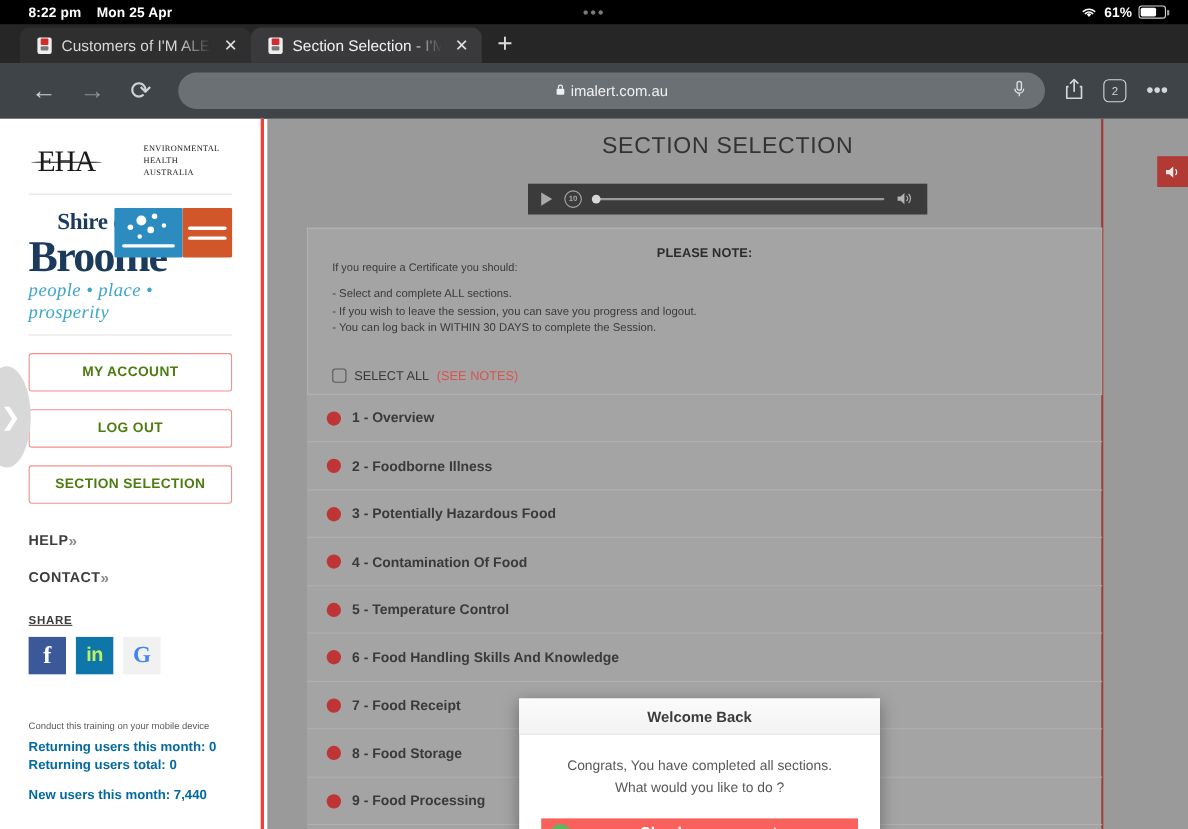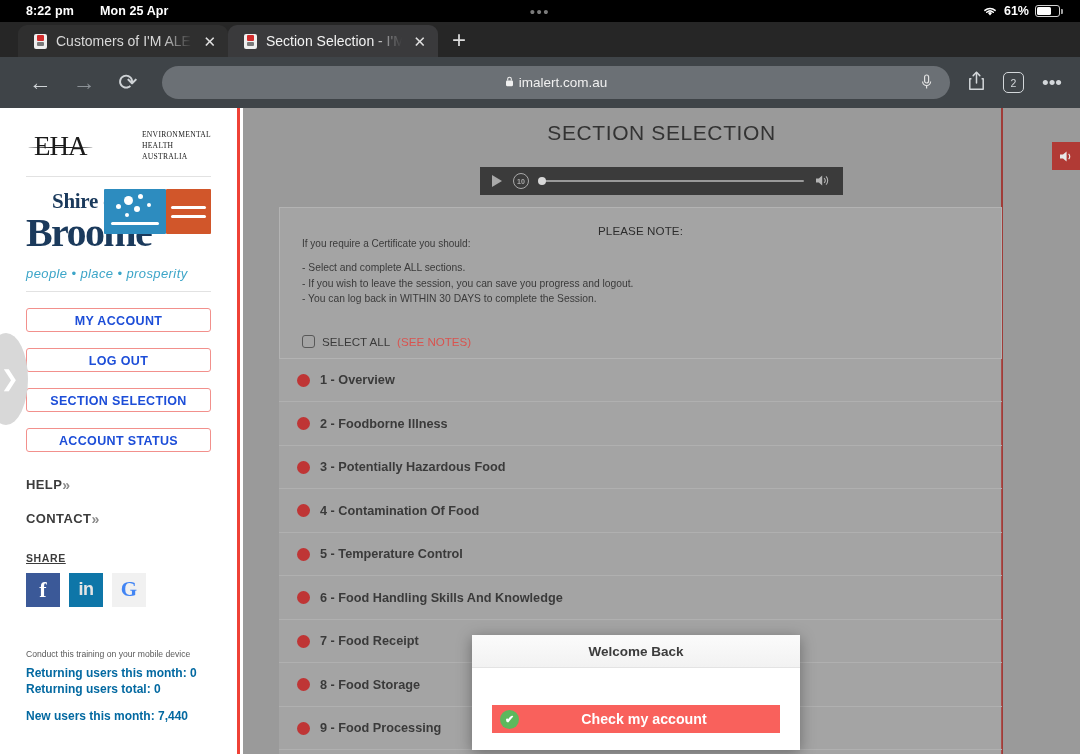--- a/index.html
+++ b/index.html
@@ -10,21 +10,21 @@
     background: #000;
   }
   #root { position: relative; width: 1080px; height: 754px; overflow: hidden; }
 
   
   .statusbar {
     position: absolute; top: 0; left: 0; width: 1080px; height: 22px;
     background: #000; color: #fff;
     display: flex; align-items: center;
   }
-  .sb-left { display: flex; gap: 26px; padding-left: 26px; font-size: 12.5px; font-weight: 600; letter-spacing: .1px; }
+  .sb-left { display: flex; gap: 14px; padding-left: 26px; font-size: 12.5px; font-weight: 600; letter-spacing: .1px; }
   .sb-dots {
     position: absolute; left: 50%; transform: translateX(-50%);
     color: #7a7a7a; font-size: 15px; letter-spacing: 1.5px; line-height: 1;
   }
   .sb-right {
     position: absolute; right: 20px; display: flex; align-items: center; gap: 6px;
     font-size: 12.5px; font-weight: 600;
   }
   .wifi-icon { display: inline-block; width: 16px; height: 12px; position: relative; }
   .batt {
@@ -94,21 +94,21 @@
 
   
   .page { position: absolute; top: 108px; left: 0; width: 1080px; height: 646px; background: #ffffff; }
 
   
   .sidebar {
     position: absolute; left: 0; top: 0; width: 240px; height: 646px;
     background: #fff; border-right: 3px solid #ef4136;
     padding: 8px 26px 0 26px; overflow: hidden;
   }
-  .logo-eha { display: flex; align-items: center; gap: 10px; padding: 14px 0 10px 8px; justify-content: space-between; }
+  .logo-eha { display: flex; align-items: center; gap: 10px; padding: 14px 0 10px 8px; }
   .eha-mark { font-family: "Liberation Serif", serif; font-size: 27px; letter-spacing: -1px; color: #1a1a1a; position: relative; }
   .eha-mark::after {
     content: ""; position: absolute; left: -6px; right: -6px; top: 52%;
     height: 1.4px; background: #1a1a1a; border-radius: 50%;
   }
   .eha-text { font-family: "Liberation Serif", serif; font-size: 7.6px; line-height: 1.42; color: #1a1a1a; letter-spacing: .3px; margin-left: 34px; }
   .divider { height: 1px; background: #e2e2e2; margin: 4px 0 10px; }
 
   .broome { position: relative; padding: 2px 0 6px; }
   .broome-badge {
@@ -116,40 +116,40 @@
     display: flex;
   }
   .bb-left { width: 62px; background: #2d8cbf; position: relative; border-radius: 1px; }
   .bb-right { width: 45px; background: #d1562a; position: relative; border-radius: 1px; }
   .dot { position: absolute; background: #fff; border-radius: 50%; }
   .wave {
     position: absolute; height: 3px; background: #fff; border-radius: 2px;
   }
   .broome-shire { font-family: "Liberation Serif", serif; font-size: 21px; color: #1b3a5c; font-weight: 700; padding-left: 26px; letter-spacing: -.3px; }
   .broome-big { font-family: "Liberation Serif", serif; font-size: 40px; color: #1b3a5c; font-weight: 700; line-height: .94; letter-spacing: -1.6px; }
-  .broome-tag { font-family: Liberation Sans, sans-serif; font-style: italic; font-size: 13px; color: #3ca5c8; letter-spacing: .4px; margin-top: 14px; }
+  .broome-tag { font-family: Liberation Serif, serif; font-style: italic; font-size: 17px; color: #3ca5c8; letter-spacing: .4px; margin-top: 2px; }
 
   .menu-btn {
-    display: block; width: 100%; height: 24px; line-height: 25px;
+    display: block; width: 100%; height: 35px; line-height: 25px;
     border: 1.4px solid #f2908c; border-radius: 3px; background: #fff;
-    color: #1d4ed8; font-size: 12.5px; font-weight: 700; text-align: center;
+    color: #4d7c0f; font-size: 12.5px; font-weight: 700; text-align: center;
     letter-spacing: .35px; margin-bottom: 16px;
   }
   .menu-row {
     display: flex; align-items: center; justify-content: flex-start;
     font-size: 13px; font-weight: 700; color: #3c3c3c; letter-spacing: .4px;
     padding: 9px 0;
   }
   .menu-row .chev { color: #8a8a8a; font-size: 14px; }
 
   .share-label { font-size: 10.5px; font-weight: 700; color: #3c3c3c; letter-spacing: .6px; margin-top: 16px; text-decoration: underline; }
   .share-row { display: flex; gap: 9px; margin-top: 9px; }
   .sq { width: 34px; height: 34px; display: flex; align-items: center; justify-content: center; font-weight: 700; }
   .sq.fb { background: #3b5998; color: #fff; font-family: "Liberation Serif", serif; font-size: 22px; }
-  .sq.li { background: #0e76a8; color: #e5e5e5; font-size: 18px; letter-spacing: -.5px; }
+  .sq.li { background: #0e76a8; color: #bef264; font-size: 18px; letter-spacing: -.5px; }
   .sq.gg { background: #f1f1f1; color: #4285f4; font-size: 21px; font-family: "Liberation Serif", serif; }
 
   .stat-note { font-size: 8.6px; color: #5a5a5a; margin-top: 42px; }
   .stat-line { font-size: 12px; color: #0369a1; font-weight: 700; margin-top: 7px; }
   .stat-line.gap { margin-top: 13px; }
 
   .side-tab {
     position: absolute; left: -16px; top: 225px; width: 44px; height: 92px;
     background: #d8d8d8; border-radius: 50%/50%; color: #ffffff;
     display: flex; align-items: center; justify-content: flex-end;
@@ -177,21 +177,21 @@
   }
   .ab-track { flex: 1; height: 2.4px; background: #9a9a9a; position: relative; border-radius: 2px; }
   .ab-knob { position: absolute; left: -2px; top: -3px; width: 8px; height: 8px; background: #d8d8d8; border-radius: 50%; }
   .ab-vol { color: #b4b4b4; font-size: 14px; line-height: 1; }
 
   .panel {
     position: absolute; left: 36px; right: 78px; top: 99px; bottom: 0;
     background: rgba(255,255,255,0.10);
   }
   .note-box { border: 1px solid #b3b3b3; border-bottom: none; padding: 16px 22px 18px; }
-  .note-title { text-align: center; font-size: 11.6px; font-weight: 400; color: #2c2c2c; letter-spacing: .1px; }
+  .note-title { text-align: center; font-size: 11.6px; font-weight: 700; color: #2c2c2c; letter-spacing: .1px; }
   .note-p { font-size: 10px; color: #3a3a3a; margin-top: 1px; }
   .note-list { font-size: 10.3px; color: #3a3a3a; margin-top: 11px; line-height: 1.52; }
 
   .sel-row {
     border: 1px solid #b3b3b3; border-top: none; padding: 10px 22px;
     display: flex; align-items: center; gap: 7px; font-size: 11.6px; color: #3a3a3a;
   }
   .chk { width: 13px; height: 13px; border: 1.6px solid #585858; border-radius: 3px; background: transparent; flex: none; }
   .sel-note { color: #d9534f; }
 
@@ -340,21 +340,20 @@
         </div>
         <div class="broome-shire">Shire of</div>
         <div class="broome-big">Broome</div>
         <div class="broome-tag">people • place • prosperity</div>
       </div>
       <div class="divider" style="margin-bottom:16px;"></div>
 
       <button class="menu-btn">MY ACCOUNT</button>
       <button class="menu-btn">LOG OUT</button>
       <button class="menu-btn">SECTION SELECTION</button>
-      <button class="menu-btn">ACCOUNT STATUS</button>
 
       <div class="menu-row">
         <span>HELP</span>
         <span class="chev">»</span>
       </div>
       <div class="menu-row">
         <span>CONTACT</span>
         <span class="chev">»</span>
       </div>
 
@@ -451,20 +450,22 @@
         <div class="sec-row">
           <span class="bullet"></span>
           <span>9 - Food Processing</span>
         </div>
       </div>
     </div>
 
     <div class="modal">
       <div class="modal-head">Welcome Back</div>
       <div class="modal-body">
+        <div class="modal-line">Congrats, You have completed all sections.</div>
+        <div class="modal-line">What would you like to do ?</div>
 
         <div class="modal-btn">
           <span class="check-ic">✔</span>
           <span class="mb-label">Check my account</span>
         </div>
 
       </div>
     </div>
 
   </div>

